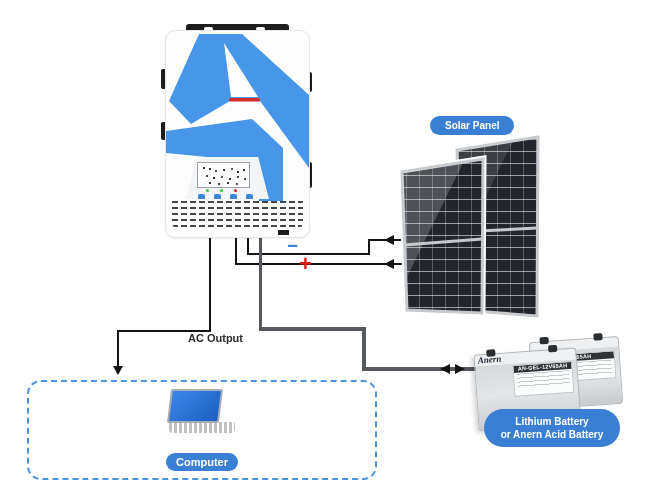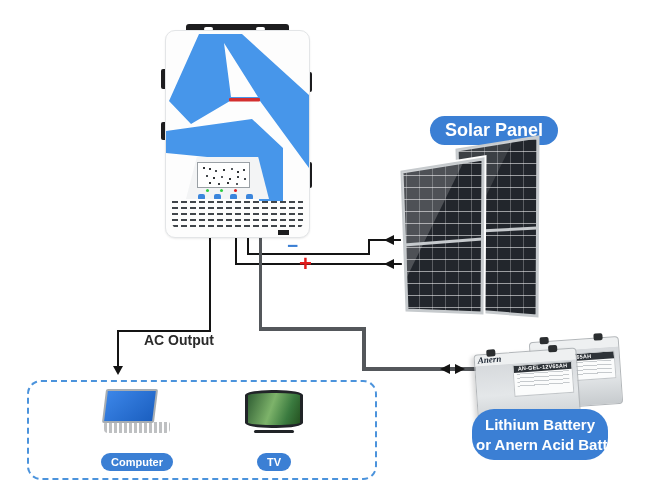--- a/index.html
+++ b/index.html
@@ -11,27 +11,27 @@
   .wire{position:absolute;background:#141414;}
   .wire-thick{position:absolute;background:#54575b;}
   .arr-left{position:absolute;width:0;height:0;border-top:5px solid transparent;
             border-bottom:5px solid transparent;border-right:10px solid #141414;}
   .arr-right{position:absolute;width:0;height:0;border-top:5px solid transparent;
              border-bottom:5px solid transparent;border-left:10px solid #141414;}
   .arr-down{position:absolute;width:0;height:0;border-left:5px solid transparent;
             border-right:5px solid transparent;border-top:9px solid #141414;}
   .minus-mark{position:absolute;color:#3b7fd4;font-size:19px;font-weight:900;line-height:10px;}
   .plus-mark{position:absolute;color:#e21b1b;font-size:22px;font-weight:900;line-height:20px;}
-  .ac-output{position:absolute;color:#2b2b2b;font-size:14px;font-weight:600;}
+  .ac-output{position:absolute;color:#2b2b2b;font-size:11px;font-weight:600;margin-left:44px;}
 
   
   .pill{background:#3b7fd4;color:#fff;font-weight:bold;text-align:center;
         border-radius:20px;white-space:nowrap;}
-  .solar-pill{position:absolute;left:430px;top:116px;font-size:18px;padding:4px 15px;}
-  .batt-pill{position:absolute;left:472px;top:409px;width:128px;font-size:15px;
+  .solar-pill{position:absolute;left:430px;top:116px;font-size:10px;padding:4px 15px;}
+  .batt-pill{position:absolute;left:484px;top:409px;width:128px;font-size:10px;
              line-height:1.3;padding:6px 4px;border-radius:22px;z-index:9;}
 
   
   #inverter{left:163px;top:24px;width:148px;height:212px;z-index:3;}
   .inv-bracket{position:absolute;left:23px;top:0;width:103px;height:9px;background:#1d1d1f;border-radius:3px;}
   .inv-slot{position:absolute;top:2.5px;width:9px;height:4px;background:#fff;border-radius:2px;}
   .inv-tab{position:absolute;background:#1d1d1f;width:7px;border-radius:2px;}
   .inv-body{position:absolute;left:2px;top:6px;width:143px;height:206px;background:#fdfdfd;
             border:1px solid #e3e5e7;border-radius:10px;overflow:hidden;
             box-shadow:0 1px 2px rgba(0,0,0,0.08);}
@@ -232,25 +232,16 @@
               <div class="lap-screen-in"></div>
             </div>
           <div class="lap-base"></div>
         </div>
       </div>
       <div class="pill app-pill">Computer</div>
     </div>
 
 
 
-    <div class="app-col">
-      <div class="icon-wrap">
-        <div>
-          <div class="tv-screen"></div>
-          <div class="tv-bar"></div>
-        </div>
-      </div>
-      <div class="pill app-pill">TV</div>
-    </div>
 
 
   </div>
 </div>
 
 </body></html>

